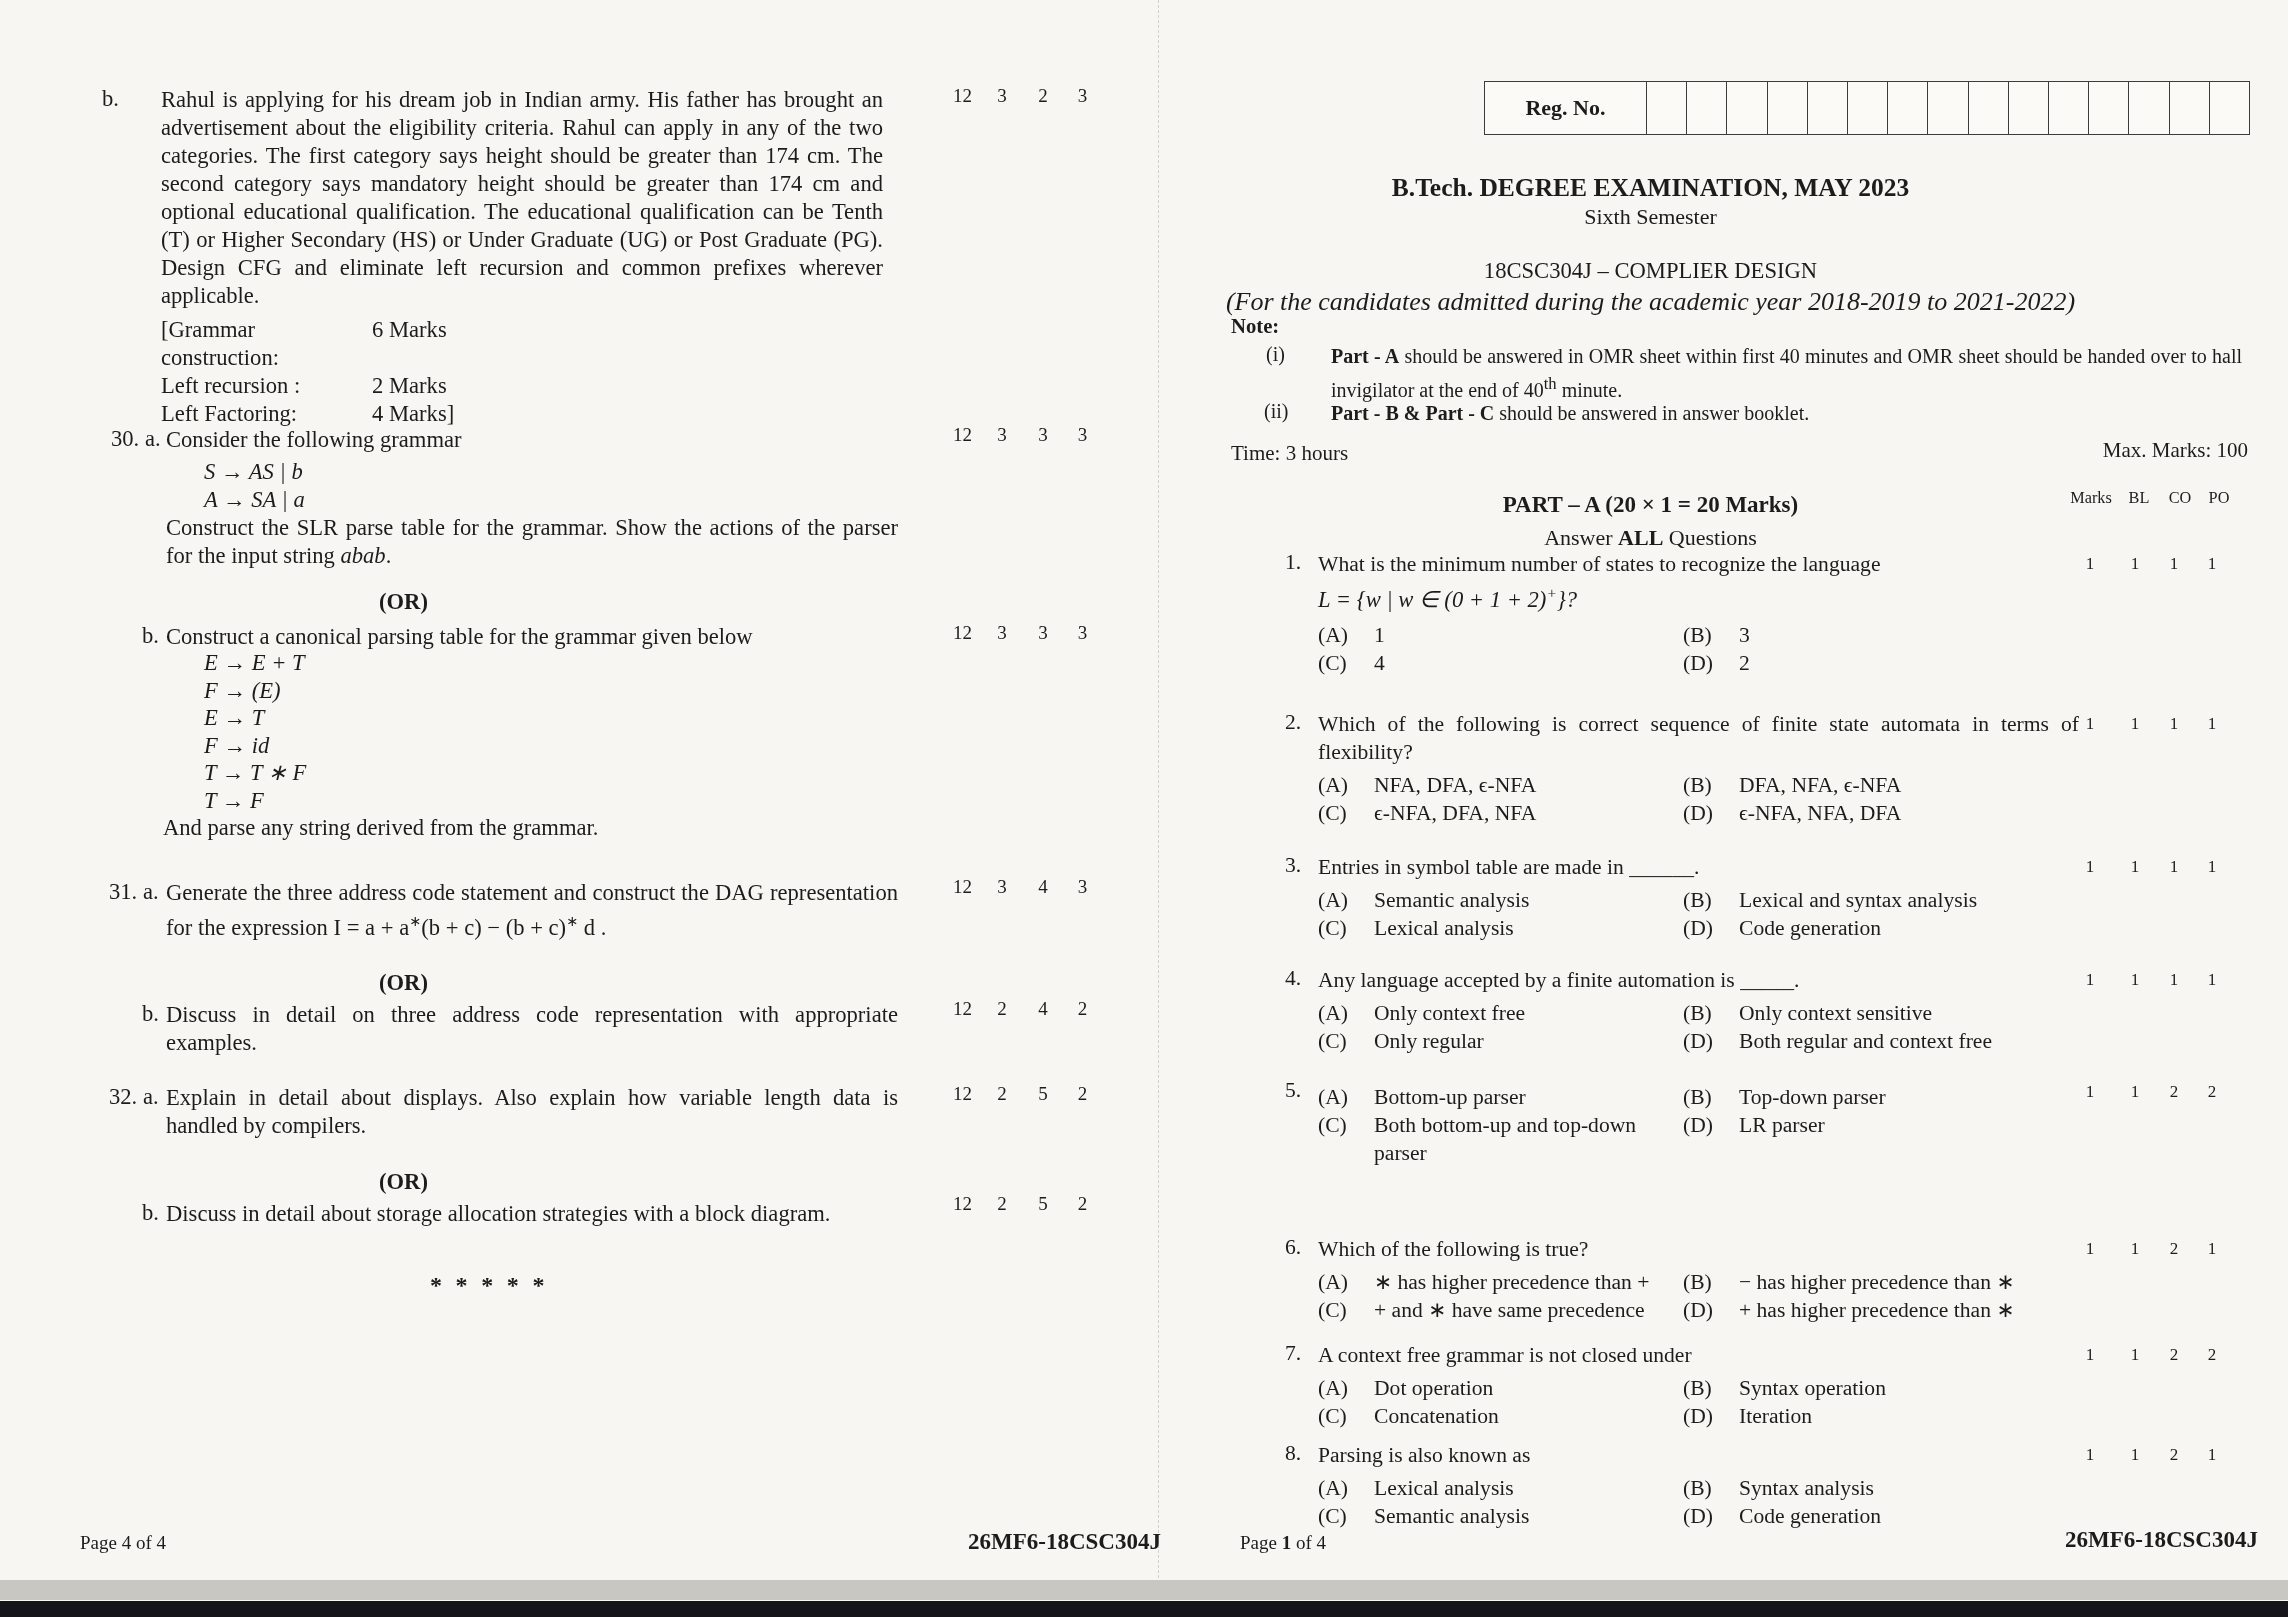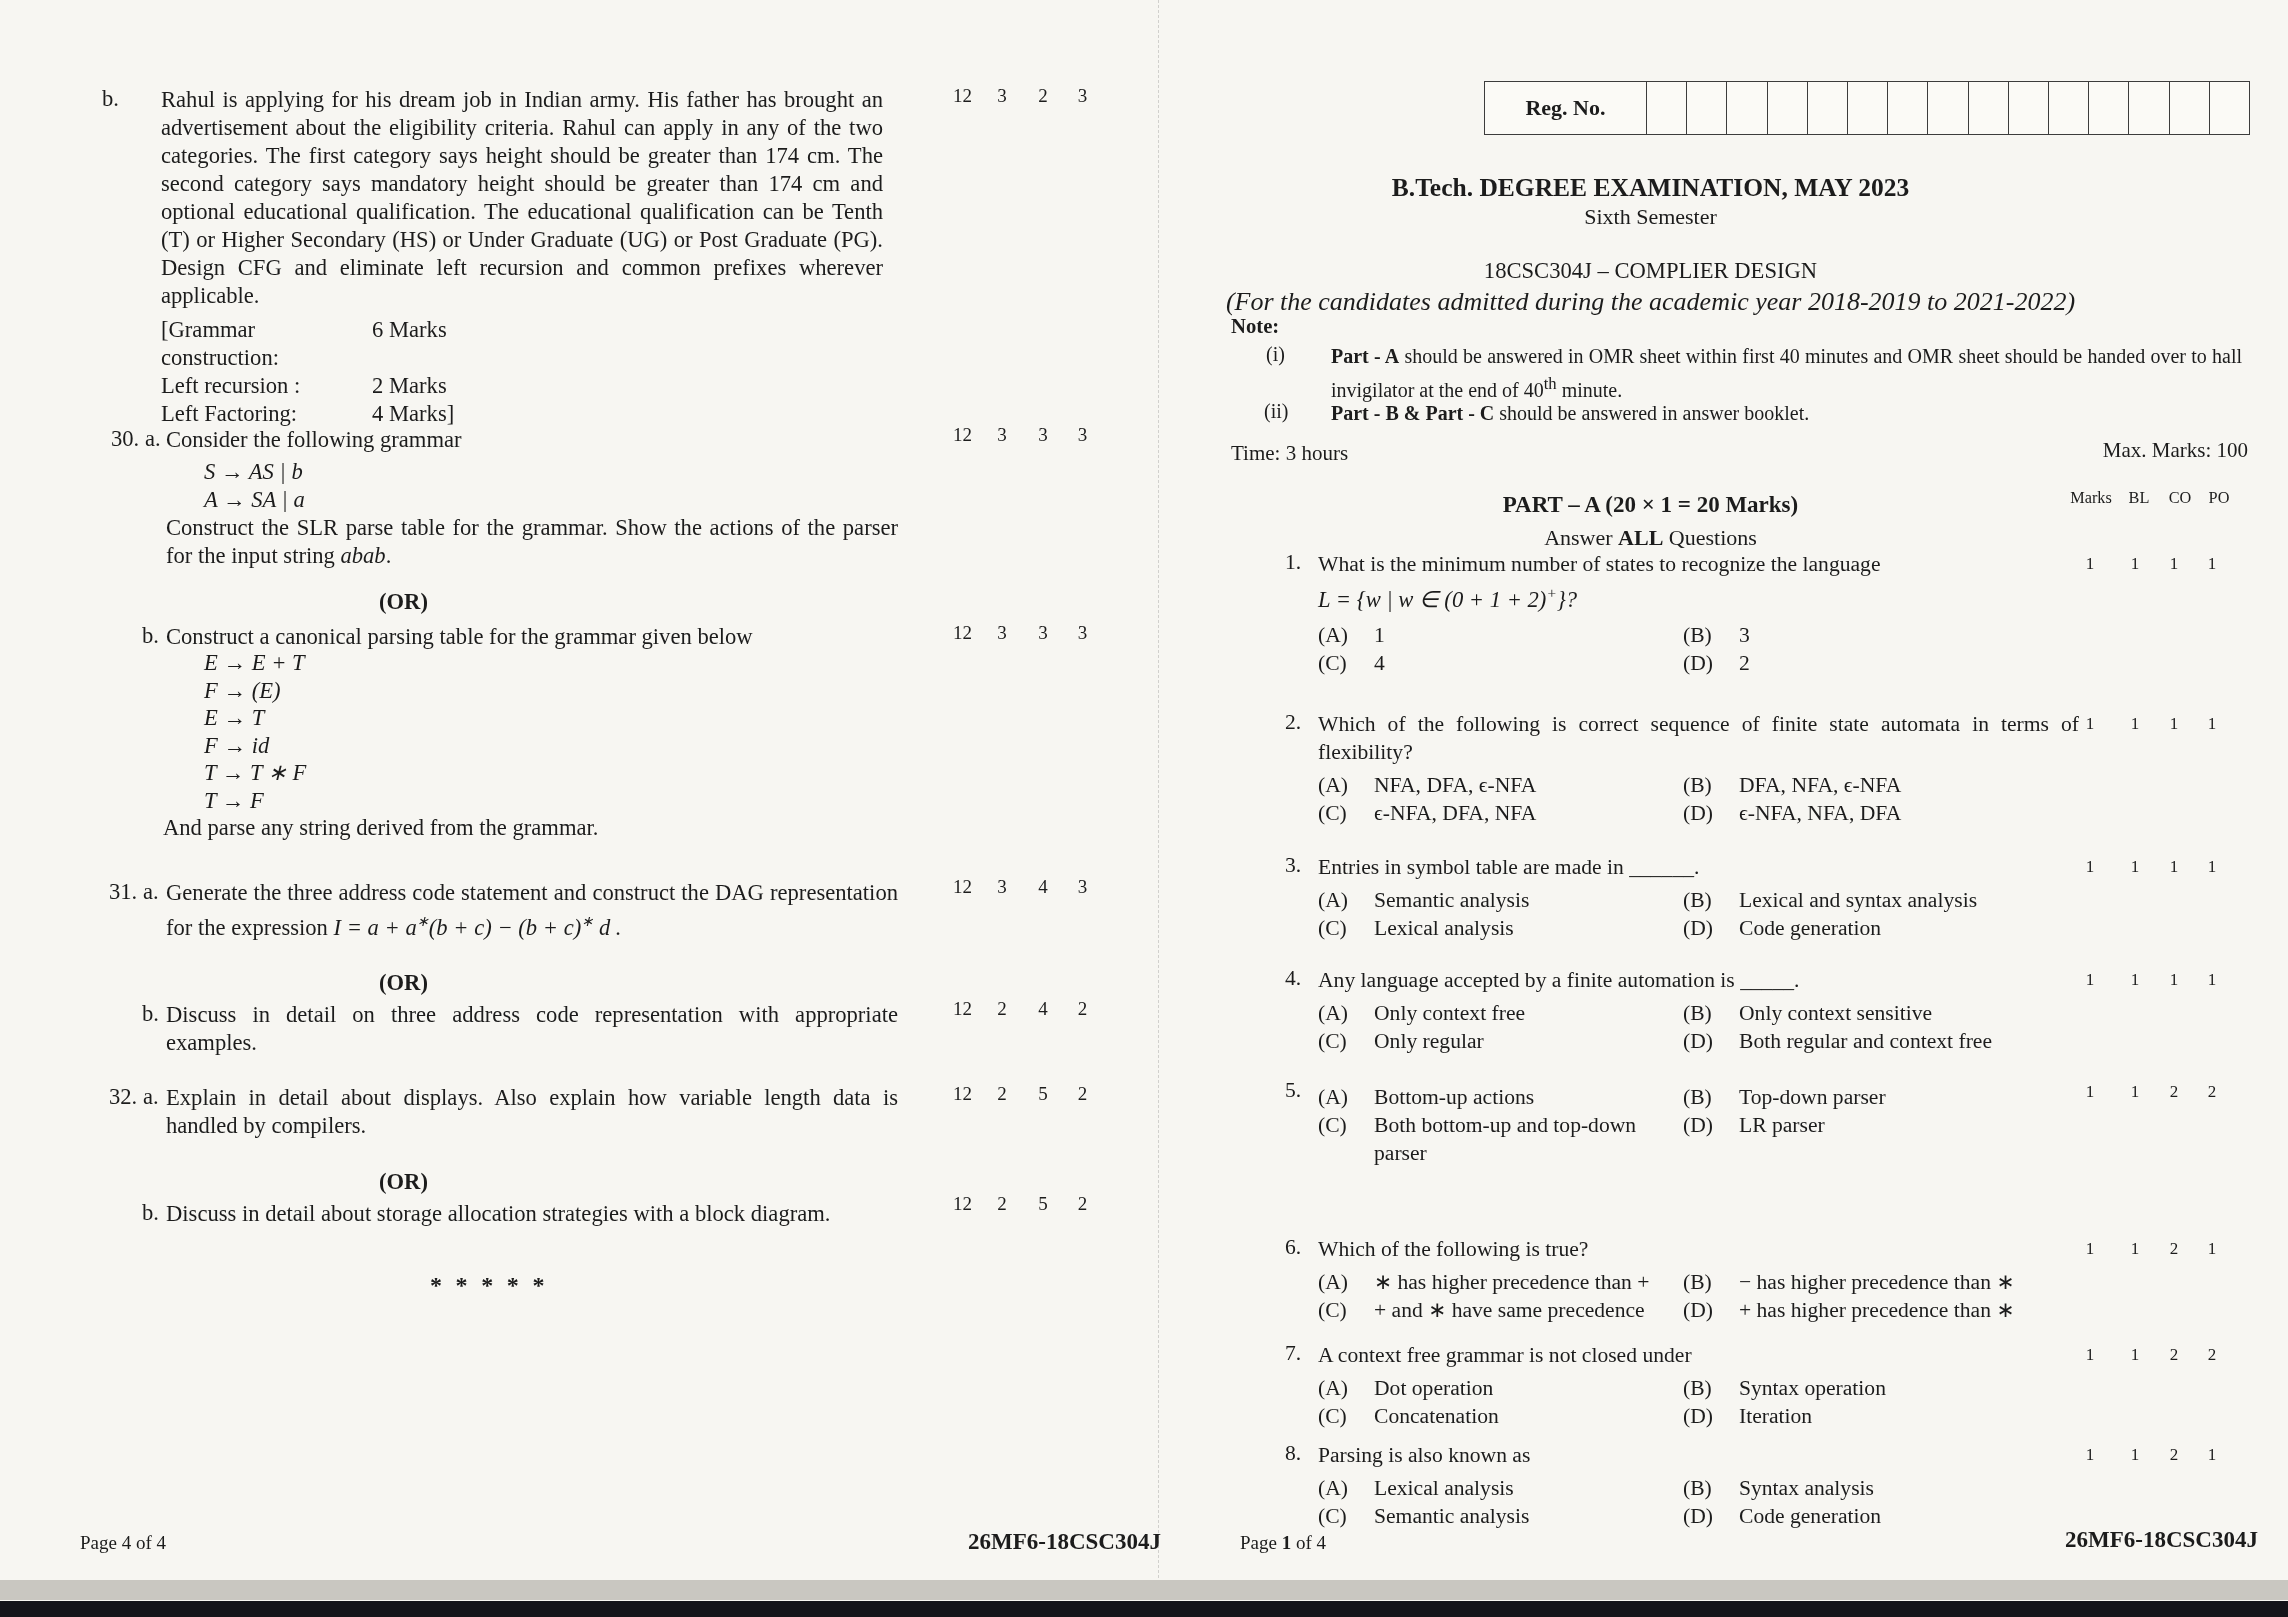--- a/index.html
+++ b/index.html
@@ -54,21 +54,21 @@
   .qtext{margin-left:33px;width:761px;font-size:21.6px;line-height:28px;text-align:justify;}
   .formula{margin-left:33px;font-size:22.6px;font-style:italic;padding:5.8px 0 3.8px 0;}
   .formula sup{font-size:15.4px;}
   .opts{margin-left:33px;margin-top:4.8px;width:769px;display:grid;
         grid-template-columns:365px 403px;font-size:21.6px;line-height:28px;}
   .opt{display:flex;}
   .opt .letter{width:56px;flex:0 0 56px;}
   .qmarks{position:absolute;left:780px;top:3.8px;display:grid;grid-template-columns:50px 40px 38px 38px;
       font-size:17px;}
   .qmarks span{text-align:center;}
-  .math{font-style:italic;}
+  .math{}
   .math sup{font-size:14.4px;}
   em{font-style:italic;}
 </style>
 </head>
 <body>
 
 <div class="abs" id="fold-line"></div>
 <div class="abs" id="strip-gray"></div>
 <div class="abs" id="strip-black"></div>
 
@@ -342,21 +342,21 @@
       <span>1</span>
       <span>1</span>
     </div>
   </div>
       <div class="q" style="top: 1078px;">
     <span class="qno">5.</span>
 
     <div class="opts">
       <div class="opt">
         <span class="letter">(A)</span>
-        <span>Bottom-up actions</span>
+        <span>Bottom-up parser</span>
       </div>
       <div class="opt">
         <span class="letter">(B)</span>
         <span>Top-down parser</span>
       </div>
       <div class="opt">
         <span class="letter">(C)</span>
         <span style="max-width:288px">Both bottom-up and top-down parser</span>
       </div>
       <div class="opt">

